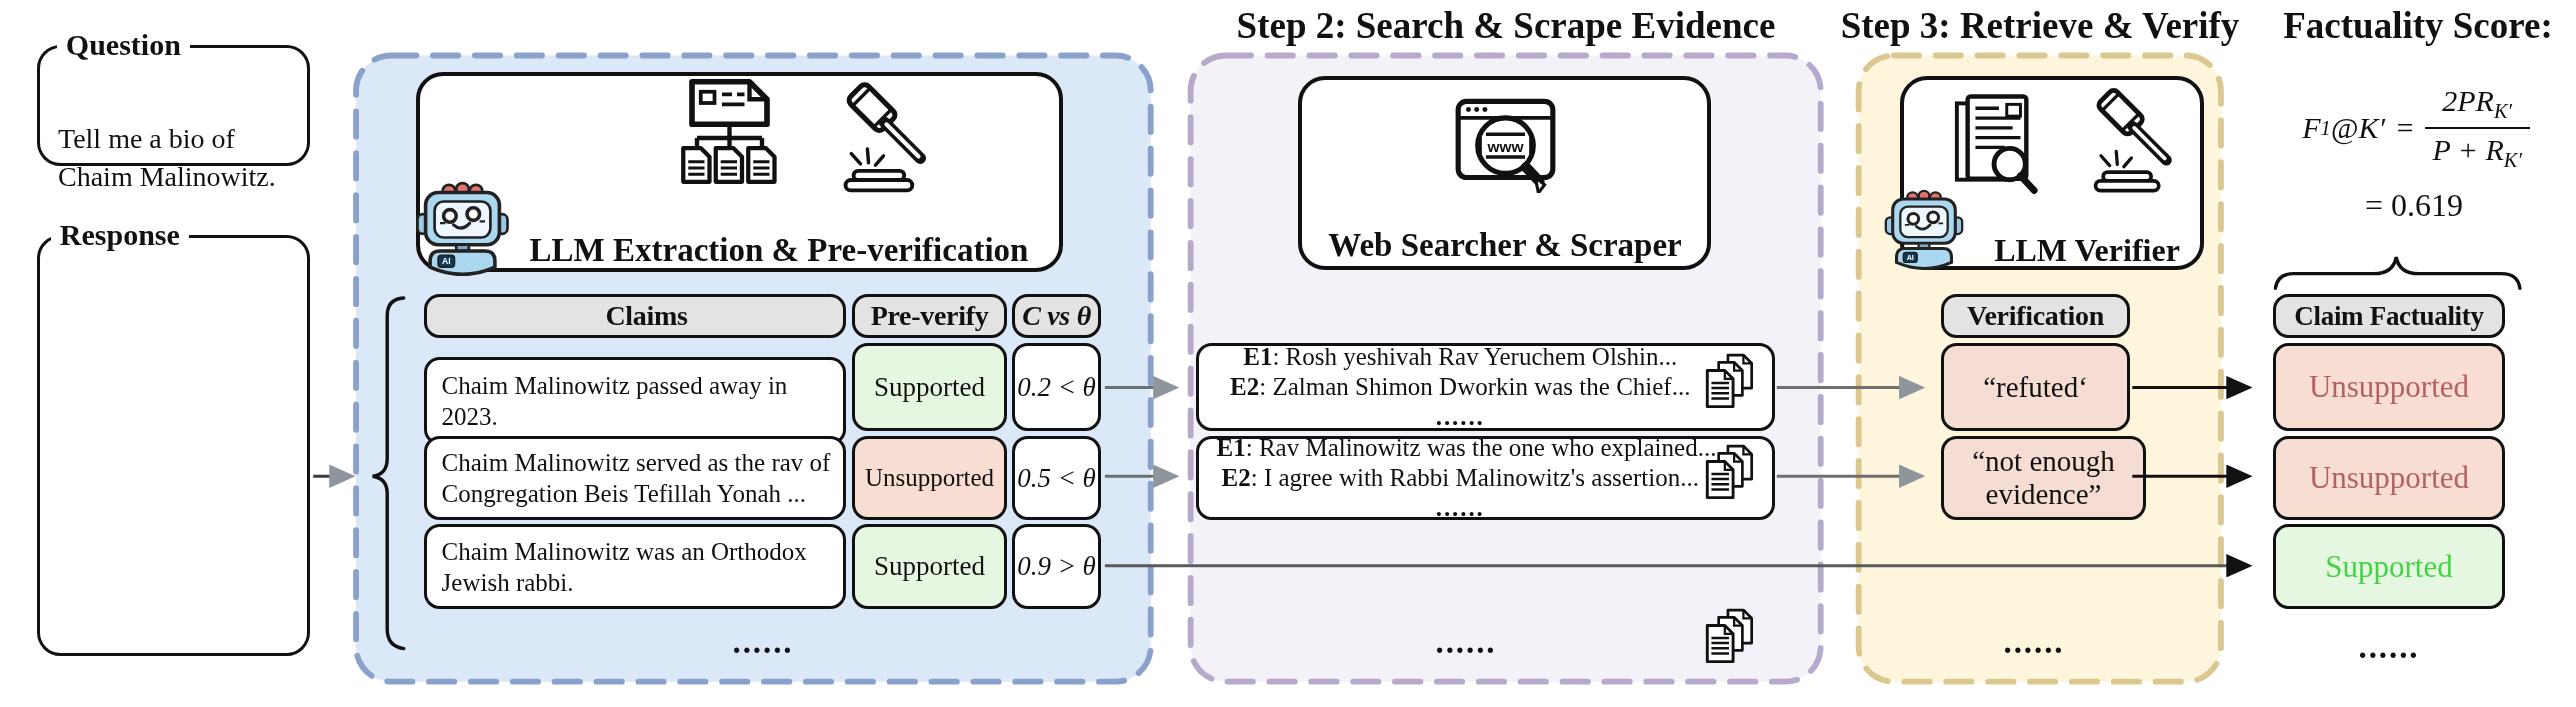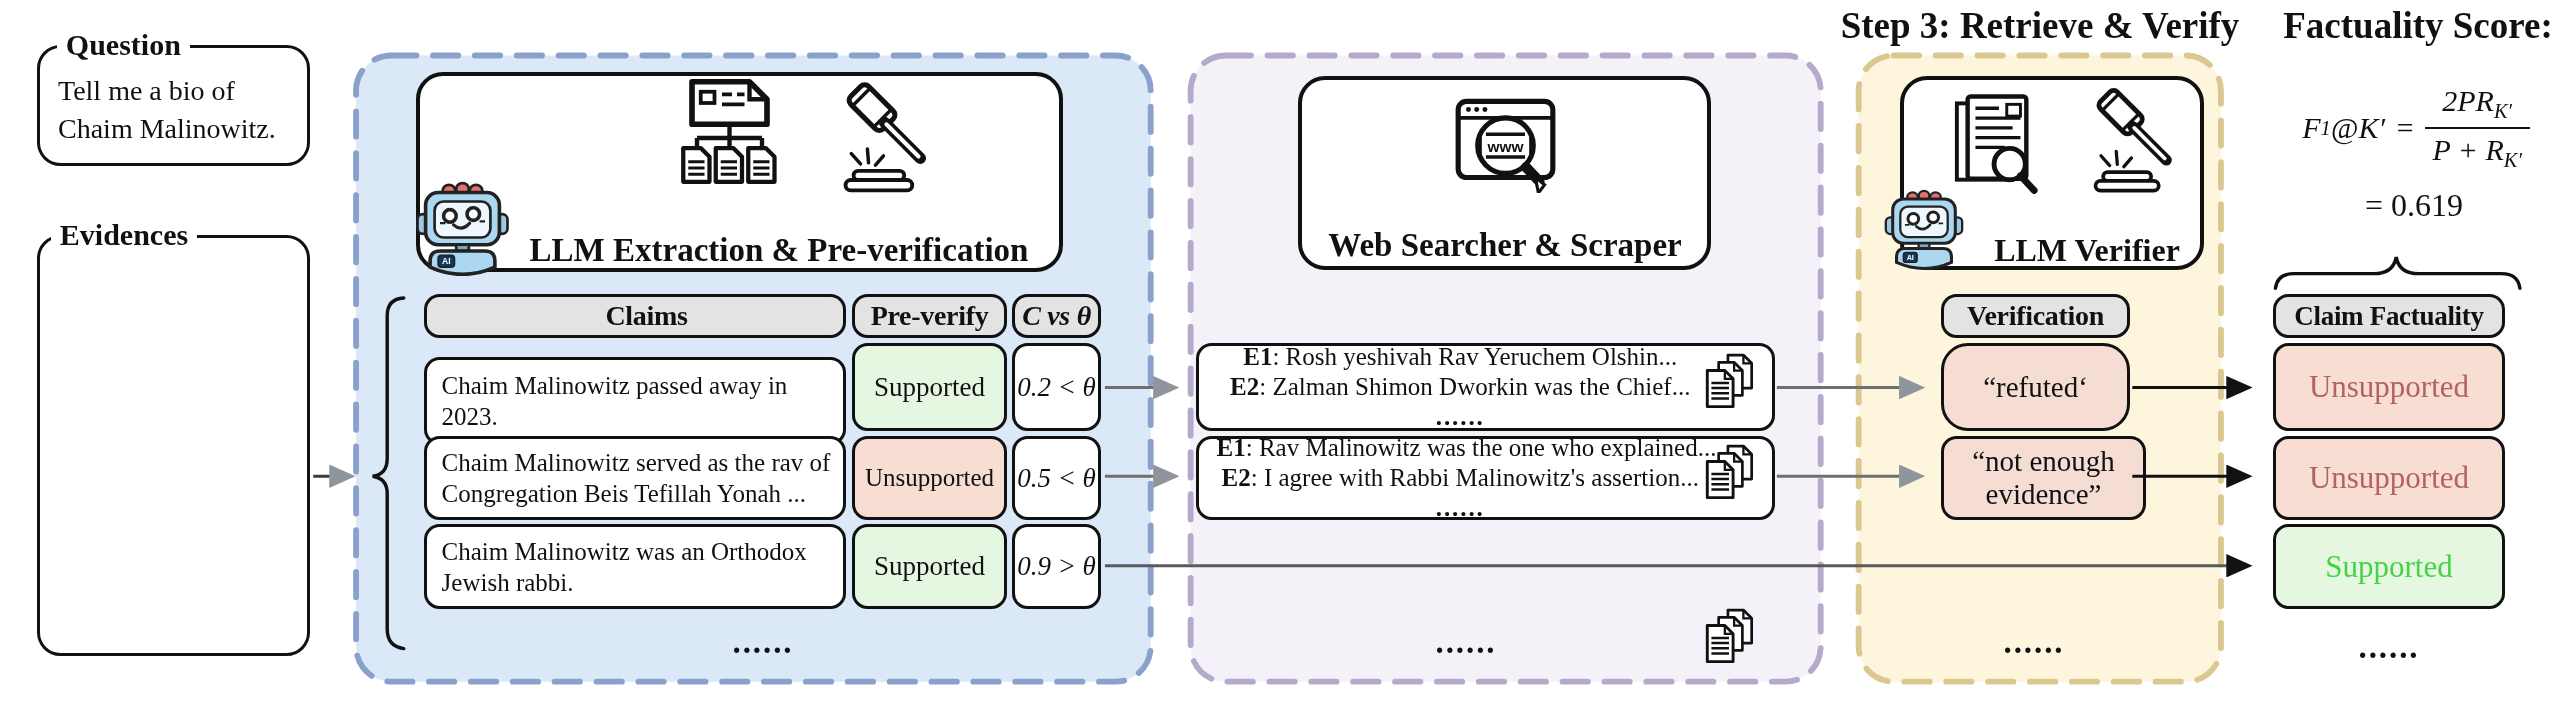--- a/index.html
+++ b/index.html
@@ -2,21 +2,21 @@
 <html><head>
 <meta charset="utf-8">
 <style>
   html,body{margin:0;padding:0;background:#fff;}
   #canvas{position:relative;width:2576px;height:707px;background:#fff;overflow:hidden;
           font-family:"Liberation Serif","DejaVu Serif",serif;color:#111;}
   .abs{position:absolute;box-sizing:border-box;}
   .step-title{position:absolute;top:3.9px;transform:translateX(-50%);font-weight:bold;font-size:37px;white-space:nowrap;}
   .panel{position:absolute;box-sizing:border-box;background:#fff;border:3.4px solid #111;border-radius:23.4px;}
   .panel-label{position:absolute;transform:translateY(-50%);background:#fff;padding:0 8.8px;font-weight:bold;font-size:30px;white-space:nowrap;}
-  .panel-text{position:absolute;font-size:27px;line-height:35px;}
+  .panel-text{position:absolute;font-size:27px;line-height:35px;margin-top:48px;}
   .module{position:absolute;box-sizing:border-box;background:#fff;border:4.9px solid #111;border-radius:27px;}
   .module-label{position:absolute;transform:translateX(-50%);font-weight:bold;font-size:33px;white-space:nowrap;}
   .cell{position:absolute;box-sizing:border-box;background:#fff;border:3.4px solid #111;border-radius:15.6px;
         display:flex;align-items:center;justify-content:center;text-align:center;}
   .hdr{background:#e3e3e3;font-weight:bold;font-size:28px;letter-spacing:-0.3px;}
   .hdr-italic{font-style:italic;}
   .green{background:#e6f7e1;}
   .red{background:#f8ddd3;}
   .pink{background:#f6ddd4;}
   .claim-cell{justify-content:flex-start;text-align:left;padding:3.9px 3.9px 3.9px 14.6px;font-size:25px;line-height:31px;}
@@ -131,29 +131,30 @@
         <path d="M30 46 h6 M74 44 h6" stroke="#222" stroke-width="2.5"></path>
         <path d="M45 48 Q54 56 63 46" fill="none" stroke="#222" stroke-width="3.5" stroke-linecap="round"></path>
         <rect x="48" y="70" width="14" height="7" fill="#7fa8c4" stroke="#222" stroke-width="3"></rect>
         <path d="M30 77 h50 q11 0 11 11 v7 q-18 8 -36 8 q-18 0 -36 -8 v-7 q0 -11 11 -11 z" fill="#abd7f0" stroke="#222" stroke-width="4"></path>
         <rect x="28" y="82" width="18" height="13" rx="3.5" fill="#123a5c" stroke="#222" stroke-width="2"></rect>
         <text x="37" y="92" text-anchor="middle" font-size="9.5" font-weight="bold" fill="#fff">AI</text>
       </g>
     </defs>
   </svg>
 
+  <div class="step-title" style="left:1506px;">Step 2: Search &amp; Scrape Evidence</div>
   <div class="step-title" style="left:2040px;">Step 3: Retrieve &amp; Verify</div>
   <div class="step-title" style="left:2418px;">Factuality Score:</div>
 
   <div class="panel" style="left:37px;top:45px;width:273px;height:121px;"></div>
   <div class="panel-label" style="left:57px;top:45px;">Question</div>
   <div class="panel-text" style="left:58px;top:72px;width:232px;font-size:28px;line-height:38px;">Tell me a bio of Chaim Malinowitz.</div>
 
   <div class="panel" style="left:37px;top:235px;width:273px;height:421px;"></div>
-  <div class="panel-label" style="left:51px;top:235px;">Evidences</div>
+  <div class="panel-label" style="left:51px;top:235px;">Response</div>
 
   <div class="module" style="left:416px;top:72px;width:647px;height:200px;"></div>
   <svg class="abs" style="left:651px;top:78px;" width="152" height="115" viewBox="0 0 120 92">
       <use href="#ctree"></use>
     </svg>
   <svg class="abs" style="left:826px;top:80px;" width="115" height="115" viewBox="0 0 100 100">
       <use href="#gavelicon"></use>
     </svg>
   <svg class="abs" style="left:413px;top:181px;" width="99" height="95" viewBox="0 0 110 104">
       <use href="#roboticon"></use>
@@ -218,21 +219,21 @@
   <svg class="abs" style="left:1699px;top:444px;" width="62" height="64" viewBox="0 0 58 62">
       <use href="#docstack"></use>
     </svg>
 
   <div class="dots" style="left:1466px;top:624px;">......</div>
   <svg class="abs" style="left:1699px;top:608px;" width="62" height="64" viewBox="0 0 58 62">
       <use href="#docstack"></use>
     </svg>
 
   <div class="cell hdr" style="left:1941px;top:294px;width:189px;height:44px;">Verification</div>
-  <div class="cell vf-cell pink" style="left:1941px;top:343px;width:189px;height:88px;border-radius:27px;">“refuted‘</div>
+  <div class="cell vf-cell pink" style="left:1941px;top:343px;width:189px;height:88px;">“refuted‘</div>
   <div class="cell vf-cell pink" style="left:1941px;top:436px;width:205px;height:84px;padding:0 5.8px;">“not enough evidence”</div>
   <div class="dots" style="left:2034px;top:624px;">......</div>
 
   <div class="cell hdr" style="left:2273px;top:294px;width:232px;height:44px;font-size:27px;">Claim Factuality</div>
   <div class="cell cf-cell red txt-unsup" style="left:2273px;top:343px;width:232px;height:88px;">Unsupported</div>
   <div class="cell cf-cell red txt-unsup" style="left:2273px;top:436px;width:232px;height:84px;">Unsupported</div>
   <div class="cell cf-cell green txt-sup" style="left:2273px;top:524px;width:232px;height:85px;">Supported</div>
   <div class="dots" style="left:2389px;top:629px;">......</div>
 
   <div class="formula-row" style="left:2264px;top:84px;width:304px;height:88px;">

